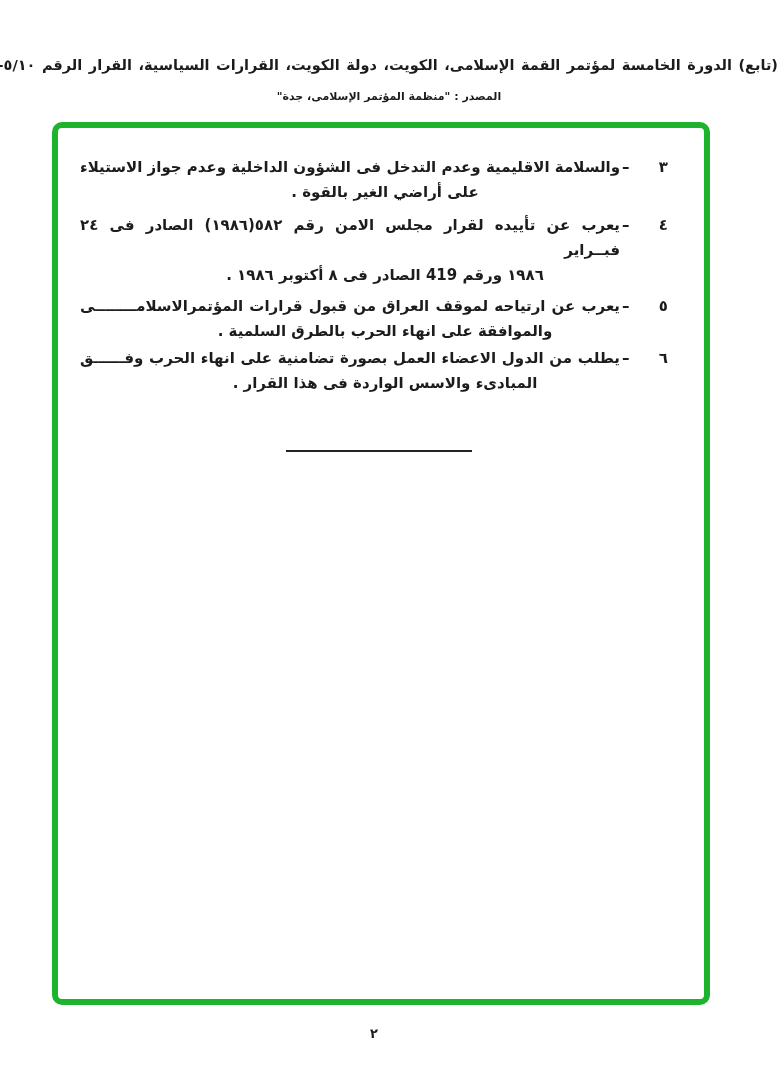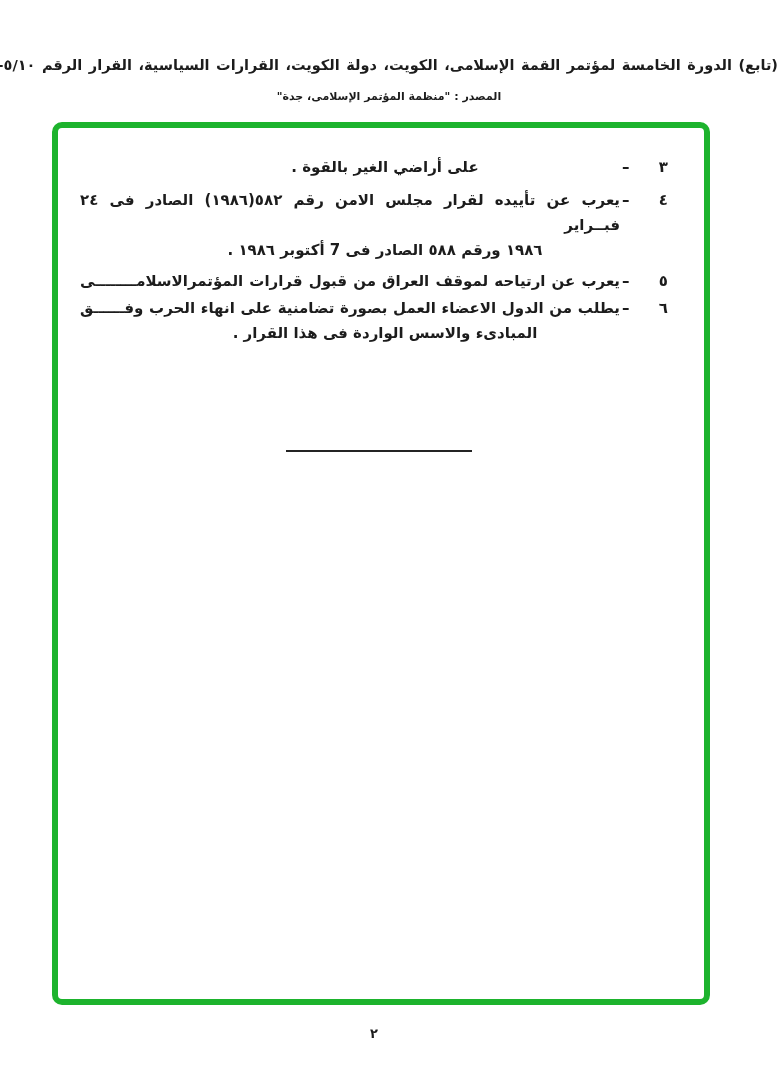--- a/index.html
+++ b/index.html
@@ -109,42 +109,44 @@
   <div class="highlight-frame" style="border-color: rgb(29, 179, 45);"></div>
 
   <div class="content">
 
     <div class="item">
       <span class="marker">
         <span>٣</span>
         <span>–</span>
       </span>
       <div class="lines">
+        <div class="ln">والسلامة الاقليمية وعدم التدخل فى الشؤون الداخلية وعدم جواز الاستيلاء</div>
         <div class="ln last">على أراضي الغير بالقوة .</div>
       </div>
     </div>
 
     <div class="item gap-a">
       <span class="marker">
         <span>٤</span>
         <span>–</span>
       </span>
       <div class="lines">
         <div class="ln">يعرب عن تأييده لقرار مجلس الامن رقم ‪٥٨٢(١٩٨٦)‬ الصادر فى ٢٤ فبــراير</div>
-        <div class="ln last">١٩٨٦ ورقم ٥٨٨ الصادر فى 7 أكتوبر ١٩٨٦ .</div>
+        <div class="ln last">١٩٨٦ ورقم 419 الصادر فى ٨ أكتوبر ١٩٨٦ .</div>
       </div>
     </div>
 
     <div class="item gap-b">
       <span class="marker">
         <span>٥</span>
         <span>–</span>
       </span>
       <div class="lines">
         <div class="ln">يعرب عن ارتياحه لموقف العراق من  قبول قرارات المؤتمرالاسلامــــــــى</div>
+        <div class="ln last">والموافقة على انهاء الحرب  بالطرق السلمية .</div>
       </div>
     </div>
 
     <div class="item gap-c">
       <span class="marker">
         <span>٦</span>
         <span>–</span>
       </span>
       <div class="lines">
         <div class="ln">يطلب من الدول الاعضاء العمل بصورة تضامنية على انهاء الحرب وفــــــق</div>

